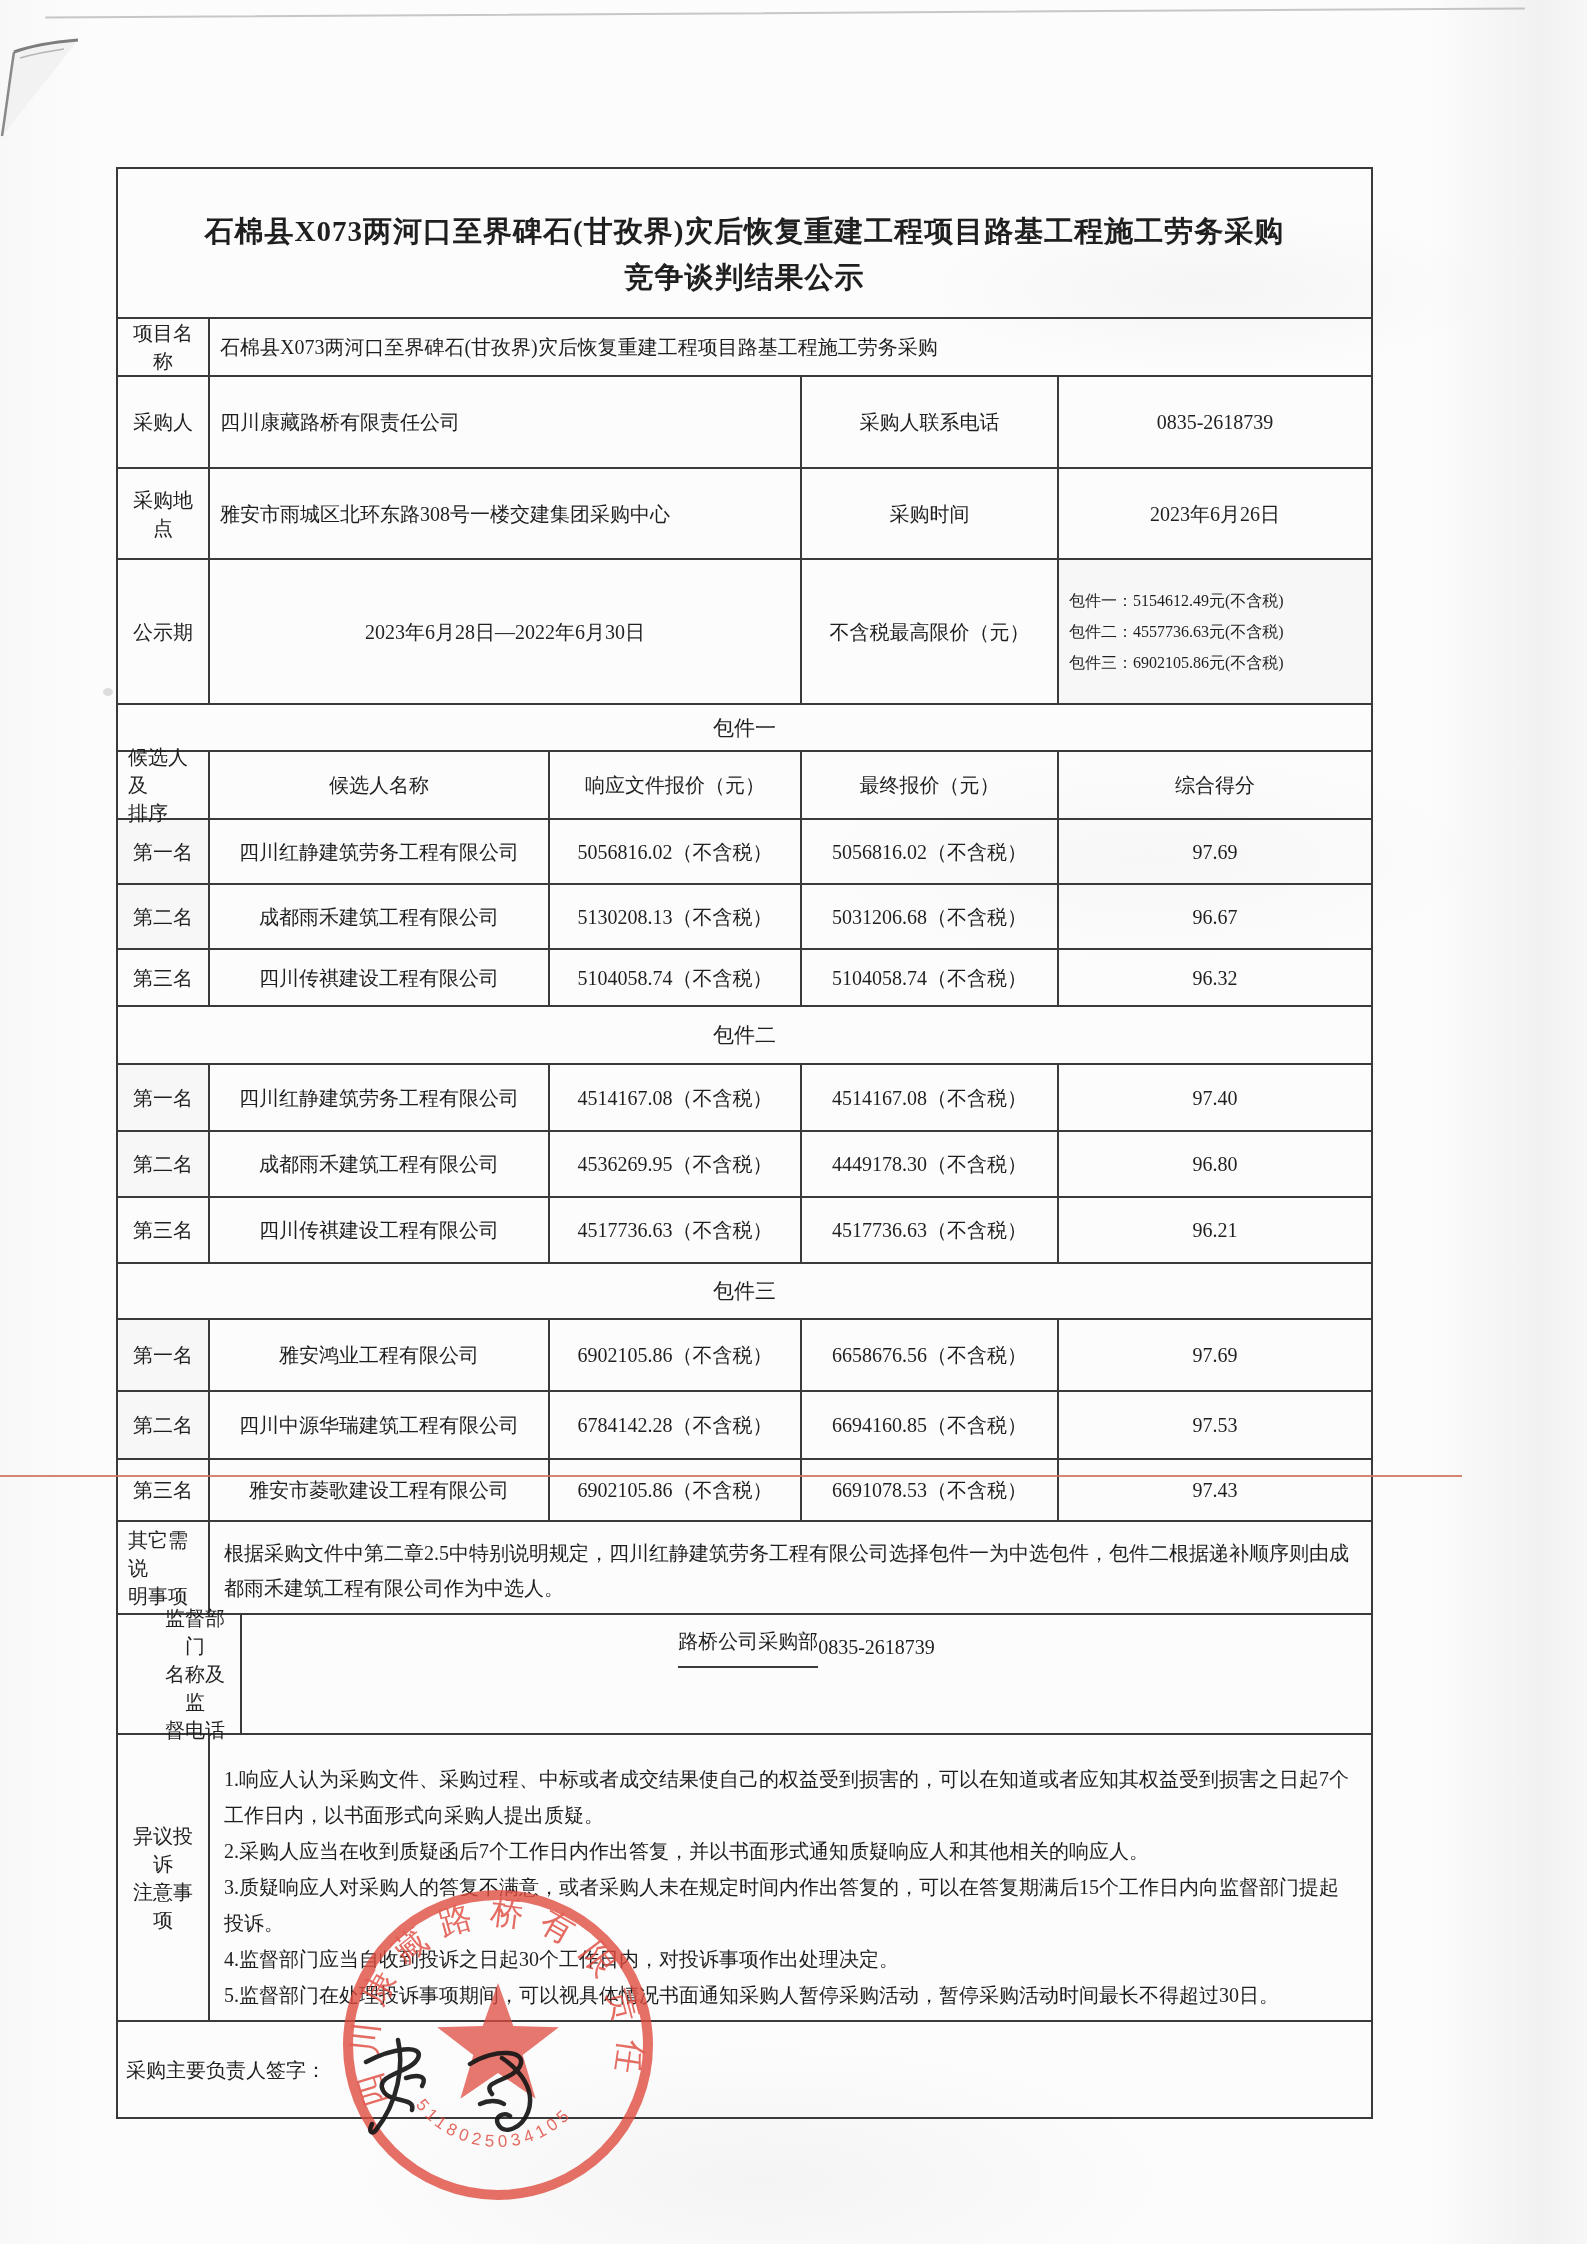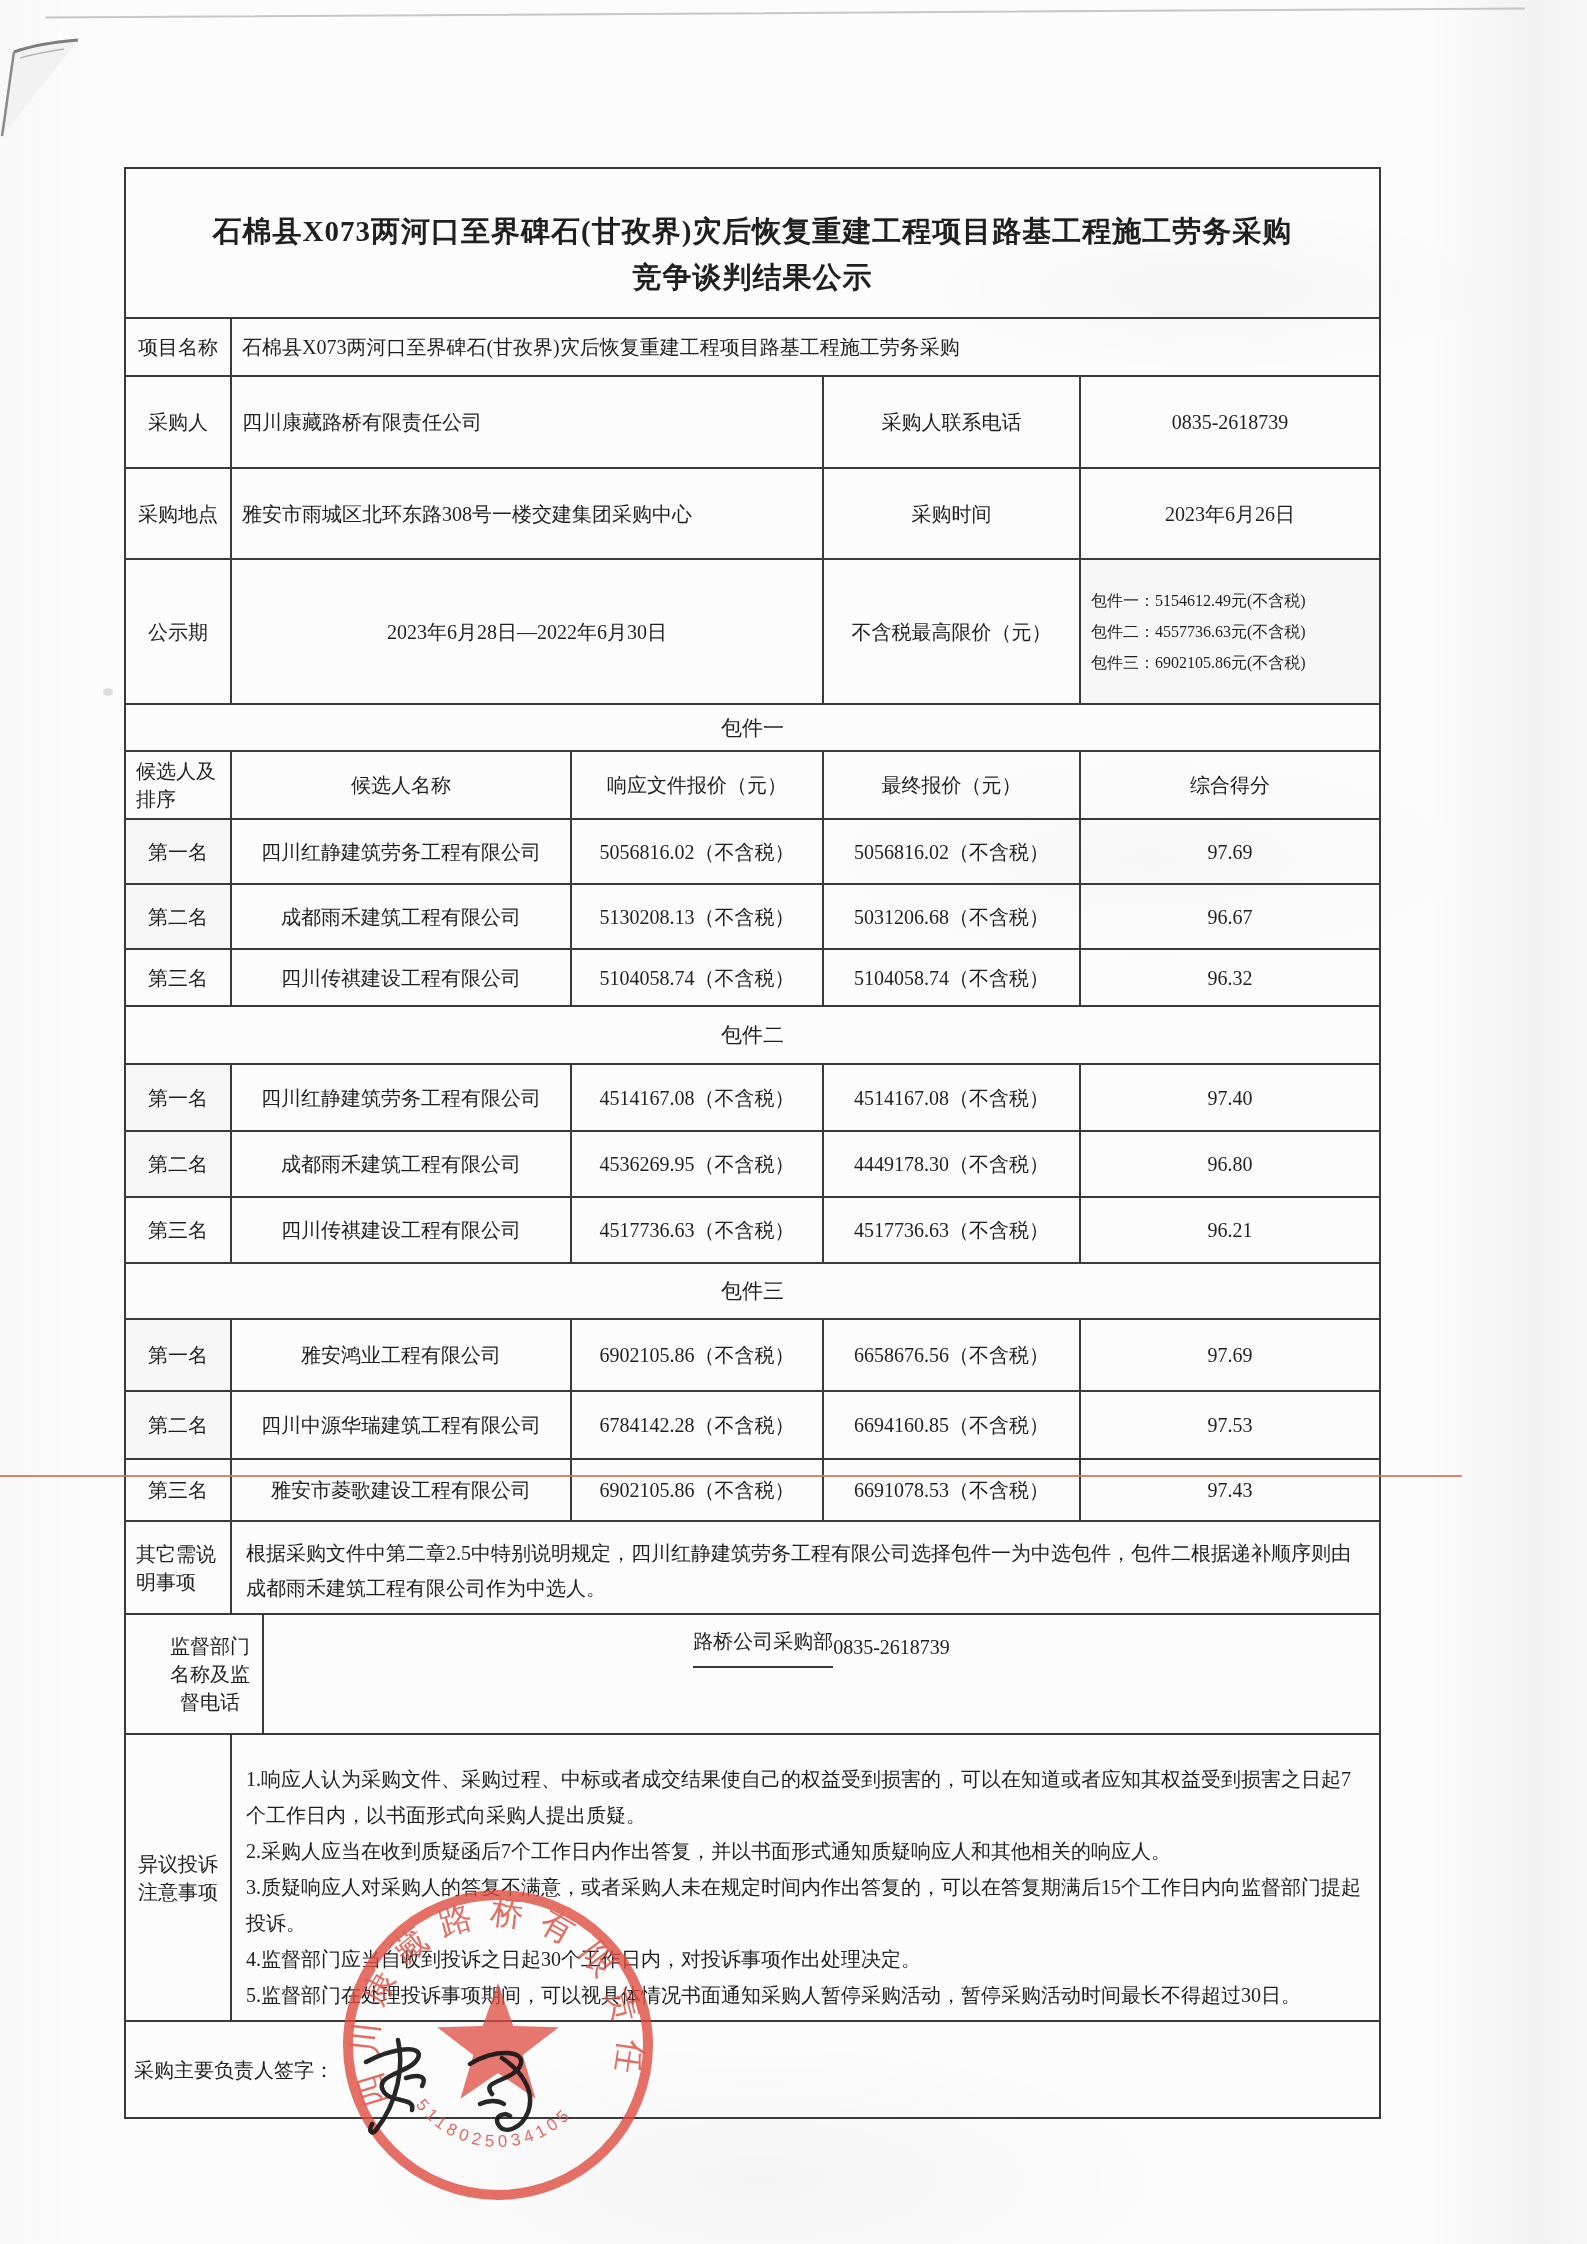--- a/index.html
+++ b/index.html
@@ -9,34 +9,34 @@
     background-image:
       linear-gradient(90deg, rgba(0,0,0,0.015) 0%, rgba(0,0,0,0) 6%, rgba(0,0,0,0) 90%, rgba(0,0,0,0.045) 97%, rgba(0,0,0,0.02) 100%),
       radial-gradient(ellipse 420px 120px at 1210px 290px, rgba(0,0,0,0.028), rgba(0,0,0,0) 70%),
       radial-gradient(ellipse 500px 160px at 1150px 860px, rgba(0,0,0,0.02), rgba(0,0,0,0) 70%),
       radial-gradient(ellipse 600px 200px at 760px 2180px, rgba(0,0,0,0.03), rgba(0,0,0,0) 70%);
     font-family:"Liberation Serif", serif;
     color:#1f1f1f;
     overflow:hidden;
   }
   .doc-table{
-    position:absolute; left:124px; top:167px; width:1257px;
+    position:absolute; left:116px; top:167px; width:1257px;
     border:2px solid #3a3a3a; box-sizing:border-box;
   }
   .tr{ display:flex; border-bottom:2px solid #3a3a3a; box-sizing:border-box; }
   .tr:last-child{ border-bottom:none; }
   .td{
     border-right:2px solid #3a3a3a; box-sizing:border-box; flex:none;
     display:flex; align-items:center; justify-content:center;
     padding:4px 10px; font-size:20px; line-height:28px; text-align:center;
   }
   .td:last-child{ border-right:none; }
   .left{ justify-content:flex-start; text-align:left; }
   .pre{ white-space:pre-line; }
-  .c1{ width:106px; }
+  .c1{ width:92px; }
   .c2{ width:340px; }
   .c3{ width:252px; }
   .c4{ width:257px; }
   .c5{ flex:1 1 auto; }
   .c23{ width:592px; }
   .cfull{ flex:1 1 auto; }
   .tint{ background:rgba(0,0,0,0.018); }
   .title-cell{
     flex-direction:column; font-size:29px; font-weight:bold; line-height:46px;
     letter-spacing:1px; padding-top:26px;

